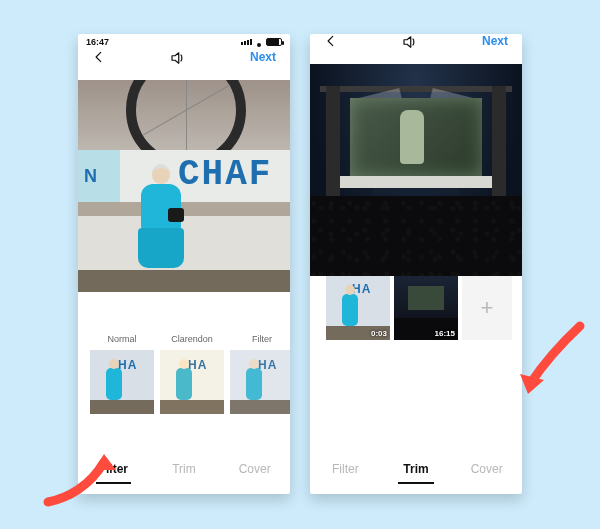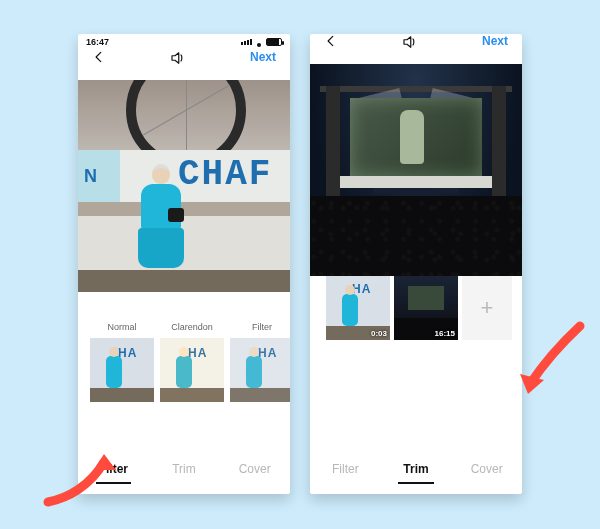--- a/index.html
+++ b/index.html
@@ -130,21 +130,21 @@
   
   .filterstrip {
     margin-top: 30px;
     height: 88px;
     display:flex;
     gap:6px;
     padding: 0 0 0 12px;
     align-items:flex-start;
   }
   .filter-item { width:64px; flex:0 0 64px; display:flex; flex-direction:column; align-items:center; }
-  .filter-item .lbl { font-size:9px; color:#666; margin-bottom:4px; height:12px; overflow:hidden; white-space:nowrap;}
+  .filter-item .lbl { font-size:9px; color:#666; margin-bottom:4px; height:12px; overflow:hidden; white-space:nowrap;margin-top:12px;}
   .filter-item .thumb { width:64px; height:64px; background:#ccc; position:relative; overflow:hidden;}
   .filter-item:nth-child(2) .thumb { filter: sepia(.25) brightness(1.03);}
   .filter-item:nth-child(3) .thumb { filter: grayscale(.2) contrast(.9) brightness(1.08);}
   .filter-item:nth-child(4) .thumb { filter: contrast(1.1) saturate(1.1);}
   .thumb-queen { position:absolute; inset:0; }
   .thumb-queen .sky{position:absolute;inset:0;background:#d8dfe6;}
   .thumb-queen .chaf{position:absolute;left:28px;top:8px;font-size:12px;font-weight:800;color:#1f6fb0;letter-spacing:1px;}
   .thumb-queen .fig{position:absolute;left:16px;top:18px;width:16px;height:32px;background:#1fb6d9;border-radius:5px;}
   .thumb-queen .fig::before{content:'';position:absolute;top:-9px;left:3px;width:10px;height:10px;background:#e8d3b8;border-radius:50%;}
   .thumb-queen .ledge{position:absolute;left:0;right:0;top:50px;height:14px;background:#756b5c;}

